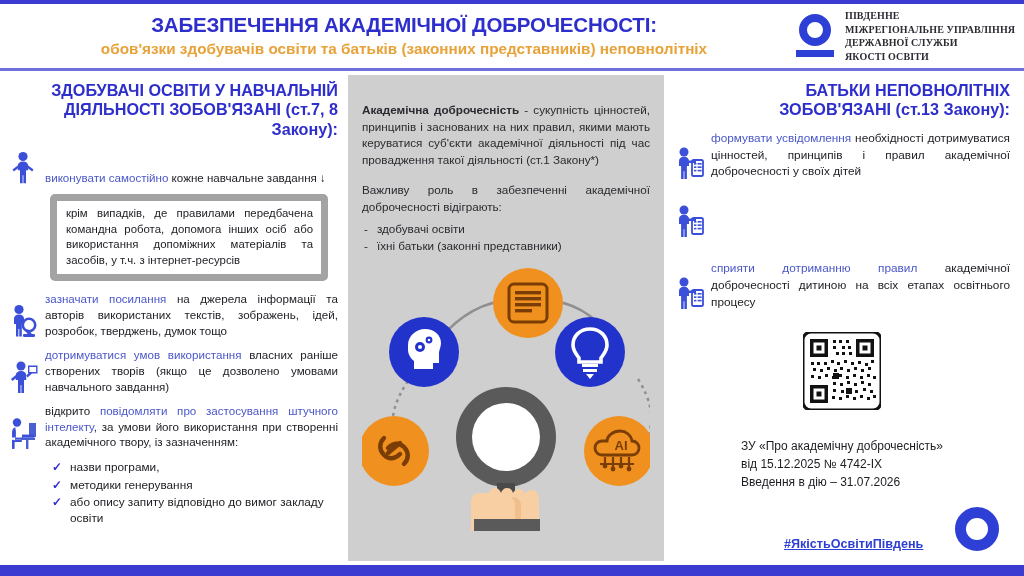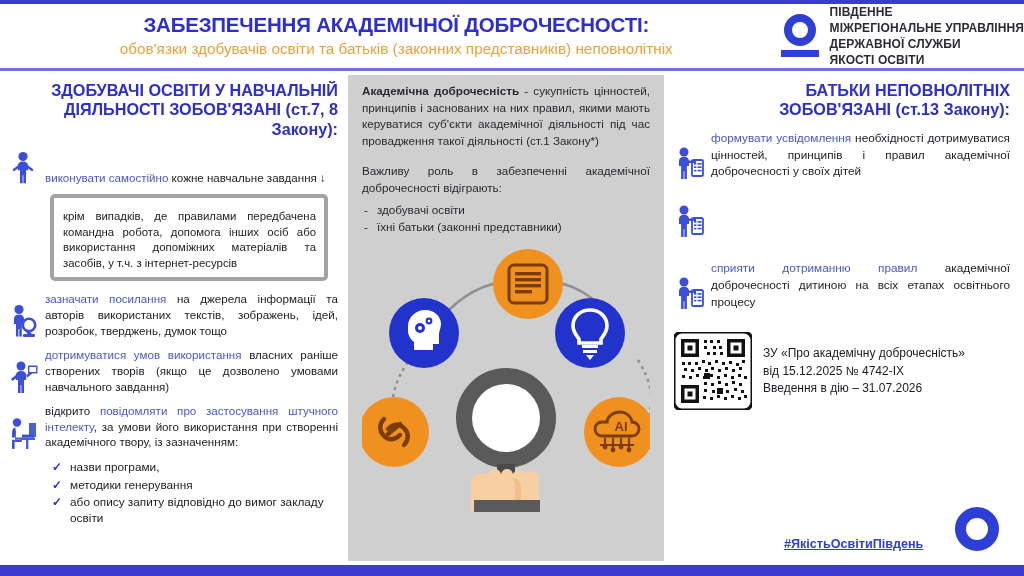--- a/index.html
+++ b/index.html
@@ -31,21 +31,21 @@
   .title-main {
     color: #2e2ecc;
     font-weight: bold;
     font-size: 20.5px;
     letter-spacing: -0.2px;
     line-height: 1.12;
     white-space: nowrap;
   }
   .title-sub {
     color: #e8a23a;
-    font-weight: normal;
+    font-weight: bold;
     font-size: 15.3px;
     line-height: 1.2;
     margin-top: 3px;
     white-space: nowrap;
   }
   .logo-block {
     display: flex; align-items: center; gap: 9px;
     padding-left: 6px;
   }
   .logo-mark { width: 40px; height: 44px; position: relative; flex: none; }
@@ -53,36 +53,37 @@
     position: absolute; left: 3px; top: 0;
     width: 32px; height: 32px; border-radius: 50%;
     border: 8px solid #2e3fd6;
   }
   .logo-bar {
     position: absolute; left: 0px; top: 36px;
     width: 38px; height: 7px; background: #2e3fd6;
   }
   .logo-text {
     color: #2b2b33;
-    font-size: 12px; font-weight: bold;
+    font-size: 10px; font-weight: bold;
     line-height: 1.35; letter-spacing: 0.1px;
     text-transform: uppercase;
     white-space: nowrap;
+    font-family: Liberation Serif, serif;
   }
   .header-rule {
     position: absolute; left: 0; top: 68px;
     width: 1024px; height: 3px; background: #6f6fdd;
   }
 
   
   .col {
     position: absolute; top: 75px;
   }
   .col-left  { left: 0px;   width: 348px; height: 465px; padding: 6px 10px 0 8px; }
-  .col-mid   { left: 348px; width: 316px; height: 486px; background: #cfcfcf; padding: 8px 14px 0 14px; }
+  .col-mid   { left: 348px; width: 316px; height: 486px; background: #cfcfcf; padding: 27px 14px 0 14px; }
   .col-right { left: 664px; width: 360px; height: 465px; padding: 6px 14px 0 10px; }
 
   .col-head {
     color: #2e2ecc; font-weight: bold;
     font-size: 16.2px; line-height: 1.2;
     text-align: right; margin-bottom: 10px;
   }
   .col-right .col-head { font-size: 16.2px; margin-left: 40px; }
 
   .item {
@@ -97,23 +98,23 @@
     color: #1c1c22;
     text-align: justify;
     text-justify: inter-word;
   }
   .col-right .item-text { font-size: 11.8px; line-height: 1.42; }
   .col-right .item { margin-bottom: 22px; }
   .hl { color: #4a57c8; }
 
   .note-box {
     margin: 2px 0 10px 42px;
-    border: 4px solid #a3a3a3;
+    border: 7px solid #a3a3a3;
     border-radius: 5px;
-    padding: 11px 8px 6px 9px;
+    padding: 5px 8px 6px 9px;
     font-size: 11.4px; line-height: 1.36;
     color: #1c1c22;
     text-align: justify;
     width: 278px;
   }
   .checklist { margin: 2px 0 0 44px; }
   .check-row {
     display: flex; gap: 8px; align-items: flex-start;
     font-size: 11.8px; line-height: 1.38; color: #1c1c22;
     margin-bottom: 1px;
@@ -125,21 +126,21 @@
     font-size: 11.7px; line-height: 1.42; color: #2a2a30;
     text-align: justify; margin-bottom: 14px;
   }
   .mid-p b { font-weight: bold; }
   .mid-list { font-size: 11.7px; line-height: 1.5; color: #2a2a30; margin-top: 1px; }
   .mid-list div { display: flex; gap: 9px; padding-left: 2px; }
   .graphic { position: relative; width: 288px; height: 270px; margin-top: 6px; }
 
   
   .law-block {
-    display: flex; gap: 11px; align-items: center; margin-top: 6px;
+    display: flex; gap: 28px; align-items: center; margin-top: 6px; flex-direction: column;
   }
   .qr { flex: none; width: 78px; height: 78px; }
   .law-text { font-size: 12px; line-height: 1.48; color: #1c1c22; }
 
   .hashtag {
     position: absolute; left: 784px; top: 537px;
     font-size: 12.6px; color: #2e3fd6; font-weight: bold;
     text-decoration: underline;
   }
   .footer-logo {

